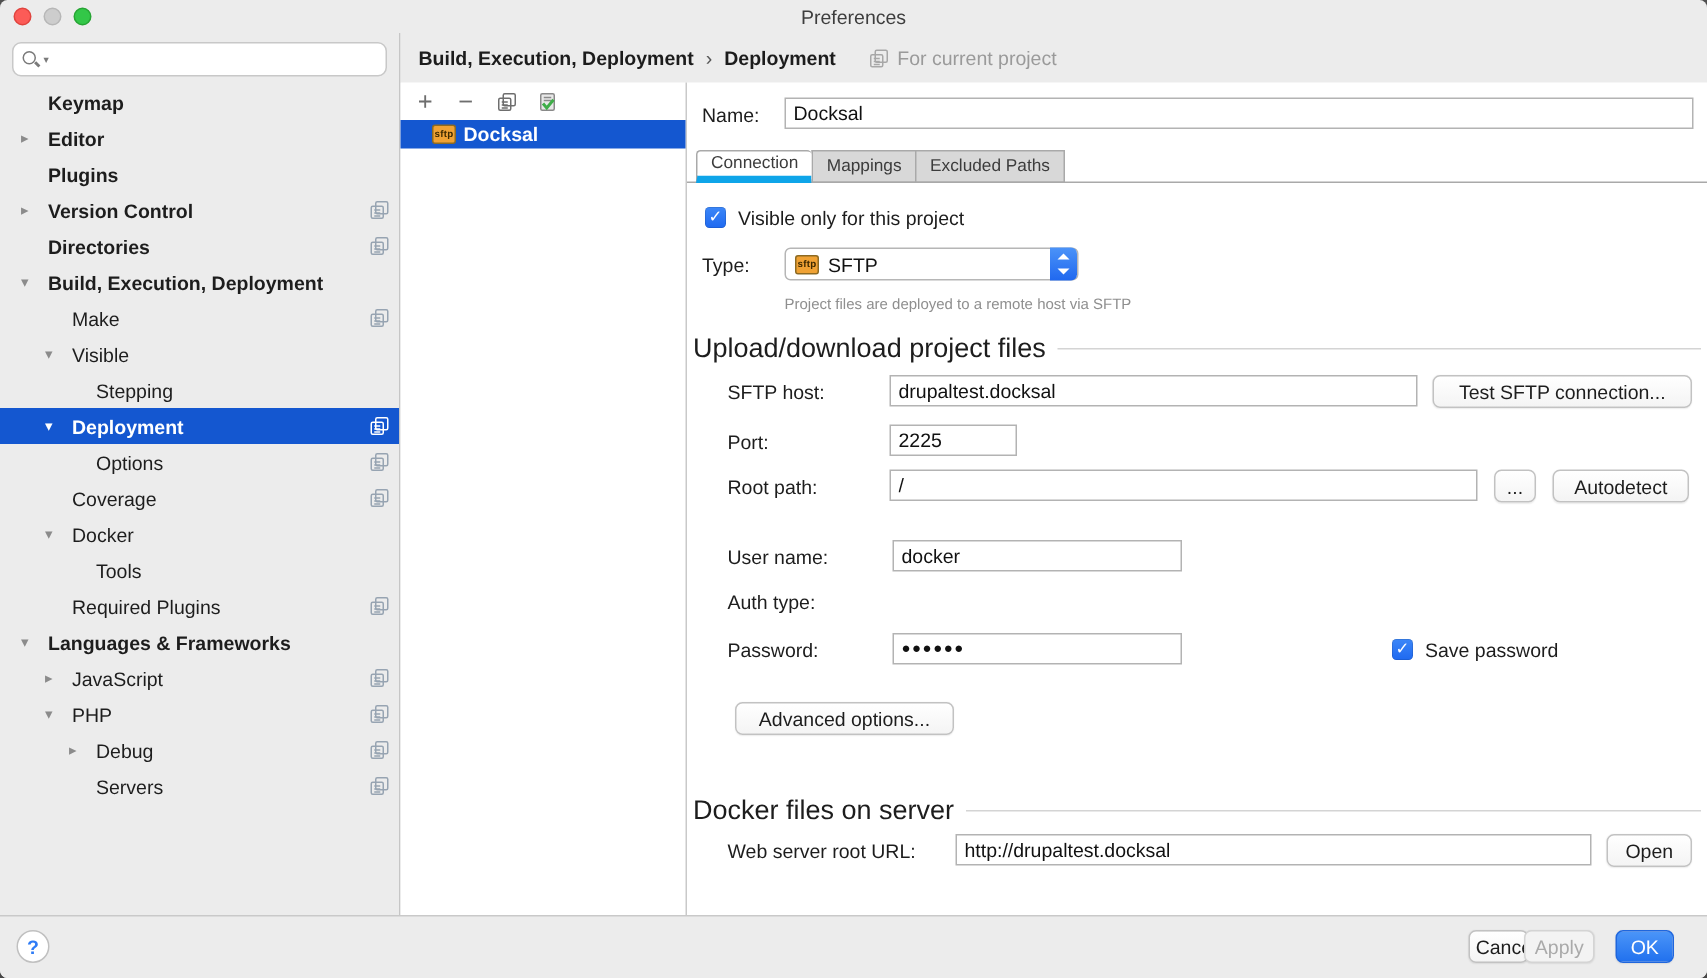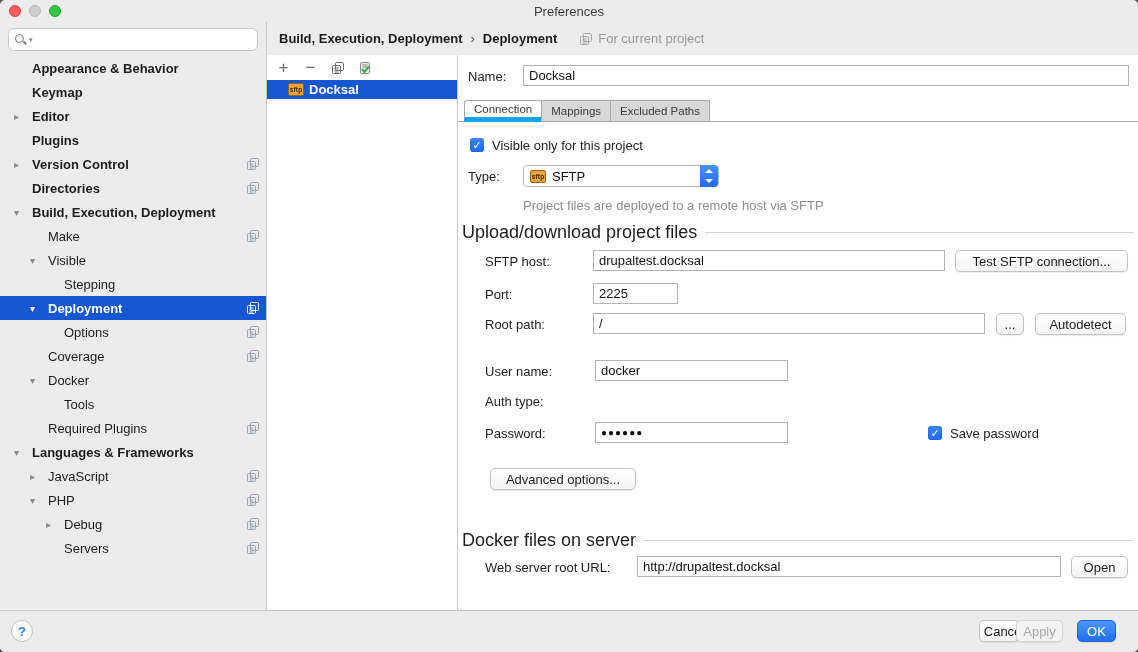--- a/index.html
+++ b/index.html
@@ -82,21 +82,21 @@
 
   .popup { position:absolute; height:22px; background:#fff; border:1px solid #b6b6b6; border-radius:4px;
            display:flex; align-items:center; font-size:13px; color:#111; padding-left:6px; }
   .popup .stepper { position:absolute; right:0; top:-1px; bottom:-1px; width:18px; border-radius:0 4px 4px 0;
                     background:linear-gradient(#4b93f8,#2068ef); }
   .popup .stepper::before, .popup .stepper::after { content:""; position:absolute; left:5px;
                     border-left:4px solid transparent; border-right:4px solid transparent; }
   .popup .stepper::before { top:4px; border-bottom:4px solid #fff; }
   .popup .stepper::after  { bottom:4px; border-top:4px solid #fff; }
 
-  .hint { position:absolute; font-size:13px; color:#8f8f8f; }
+  .hint { position:absolute; font-size:10px; color:#8f8f8f; }
   .section { position:absolute; display:flex; align-items:center; font-size:18px; color:#1d1d1d; }
   .section .sline { height:1px; background:#d4d4d4; margin-left:8px; }
 
   .macbtn { position:absolute; height:22px; background:linear-gradient(#ffffff,#f4f4f4);
             border:1px solid #c2c2c2; border-radius:5px; font-size:13px; color:#1d1d1d;
             display:flex; align-items:center; justify-content:center;
             font-family:"Liberation Sans",sans-serif; box-shadow:0 .5px 1px rgba(0,0,0,.08); }
 
   
   .footer { position:absolute; left:0; top:610px; width:1138px; height:42px; background:#ececec;
@@ -134,24 +134,20 @@
     <div class="title">Preferences</div>
   </div>
 
   <div class="sidebar">
     <div class="searchbox">
       <span class="mag"></span>
       <span class="mag-caret">▾</span>
       <input class="search-input" value="" style="">
     </div>
     <div class="tree">
-      <div class="trow lv0 cat">
-          <span class="arrow"></span>
-          <span class="tlabel">Appearance &amp; Behavior</span>
-        </div>
       <div class="trow lv0 cat">
           <span class="arrow"></span>
           <span class="tlabel">Keymap</span>
         </div>
       <div class="trow lv0 cat">
           <span class="arrow">▸</span>
           <span class="tlabel">Editor</span>
         </div>
       <div class="trow lv0 cat">
           <span class="arrow"></span>

